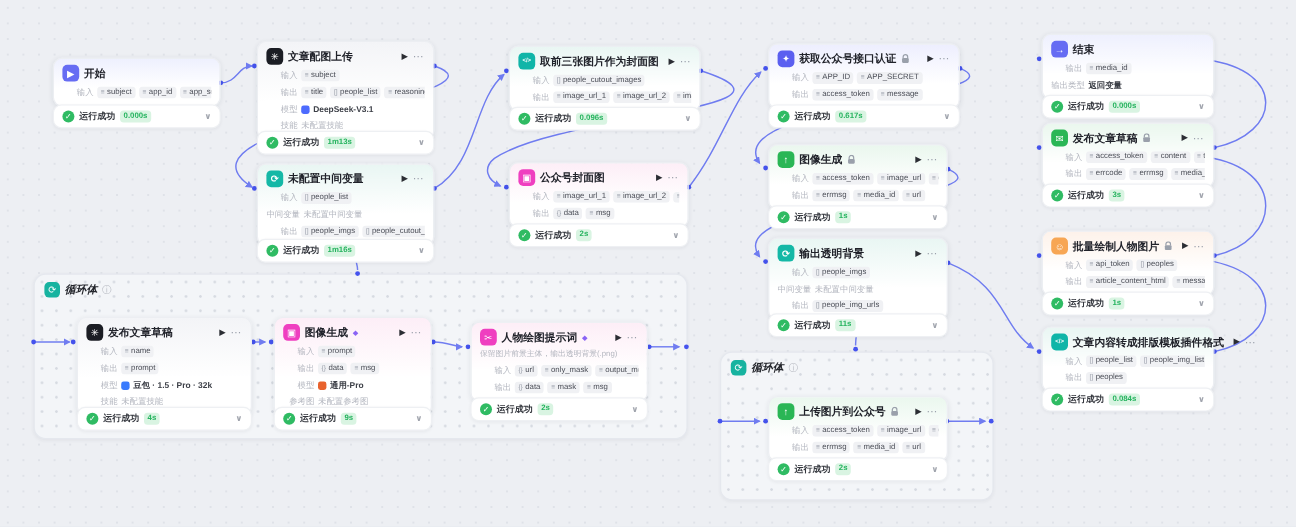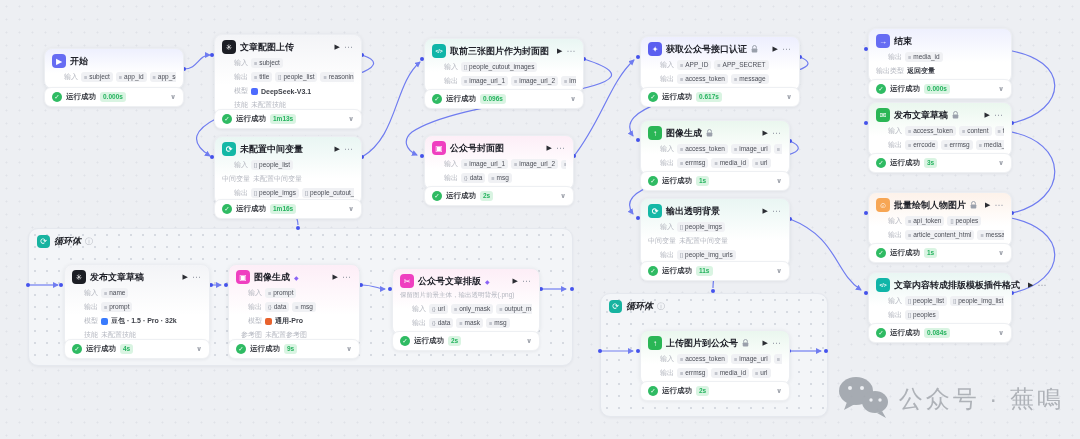--- a/index.html
+++ b/index.html
@@ -744,21 +744,21 @@
     </div>
     <div class="status" style="left: 228px; top: 339px; width: 132px;">
       <span class="schk">✓</span>
       <span>运行成功</span>
       <span class="sbadge">9s</span>
       <span class="schev">∨</span>
     </div>
     <div class="node" style="left: 392px; top: 268px; width: 148px; --tint: #fdeef7;">
       <div class="nhead">
         <span class="nicon" style="background: rgb(239, 63, 192);">✂</span>
-        <span class="ntitle">公众号文章排版</span>
+        <span class="ntitle">人物绘图提示词</span>
         <span class="marker">◆</span>
         <span class="sp"></span>
         <span class="play">▶</span>
         <span class="more">⋯</span>
       </div>
       <div class="desc">保留图片前景主体，输出透明背景(.png)</div>
       <div class="row">
         <span class="rlabel">输入</span>
         <span class="chip">
           <span class="cicon">{}</span>
@@ -787,27 +787,14 @@
           <span class="cicon">≡</span>
           <span>msg</span>
         </span>
       </div>
     </div>
     <div class="status" style="left: 392px; top: 331px; width: 148px;">
       <span class="schk">✓</span>
       <span>运行成功</span>
       <span class="sbadge">2s</span>
       <span class="schev">∨</span>
-    </div>
-    <div class="wm">
-      <span><svg width="52" height="44" viewBox="0 0 52 44" fill="none">
-  <ellipse cx="19" cy="16" rx="17" ry="14" fill="#9aa0a7"></ellipse>
-  <path d="M10 27 L7 35 L18 29 Z" fill="#9aa0a7"></path>
-  <circle cx="13" cy="13" r="2" fill="#edeff3"></circle>
-          <circle cx="25" cy="13" r="2" fill="#edeff3"></circle>
-  <ellipse cx="38" cy="27" rx="13" ry="11" fill="#9aa0a7"></ellipse>
-  <path d="M45 36 L49 43 L40 38 Z" fill="#9aa0a7"></path>
-  <circle cx="34" cy="25" r="1.7" fill="#edeff3"></circle>
-          <circle cx="43" cy="25" r="1.7" fill="#edeff3"></circle>
-</svg></span>
-      <span class="wmtext">公众号 · 蕪鳴</span>
     </div>
   </div>
 
 </body></html>

